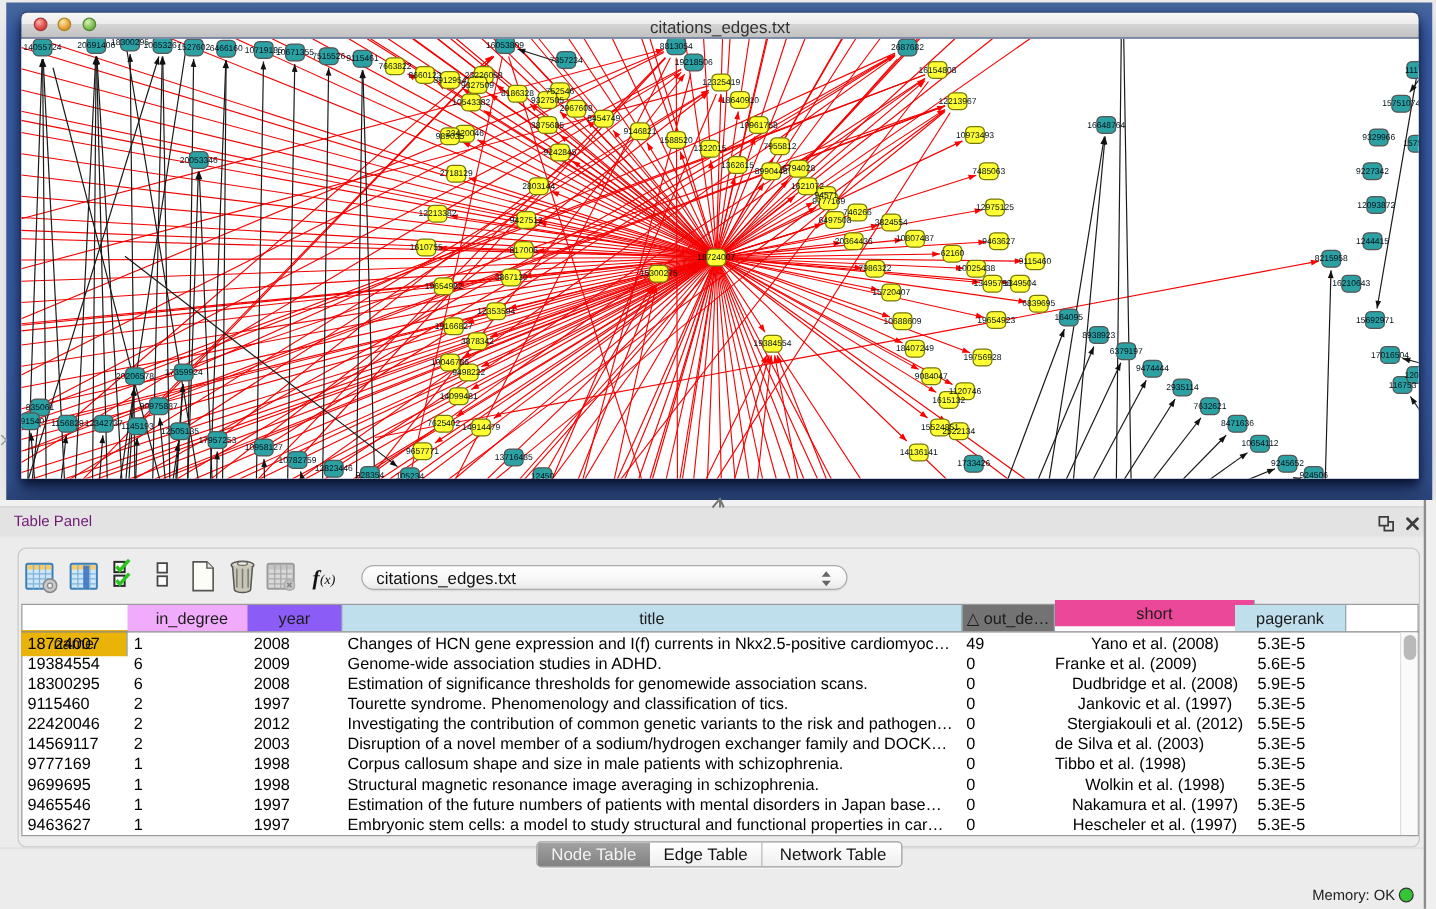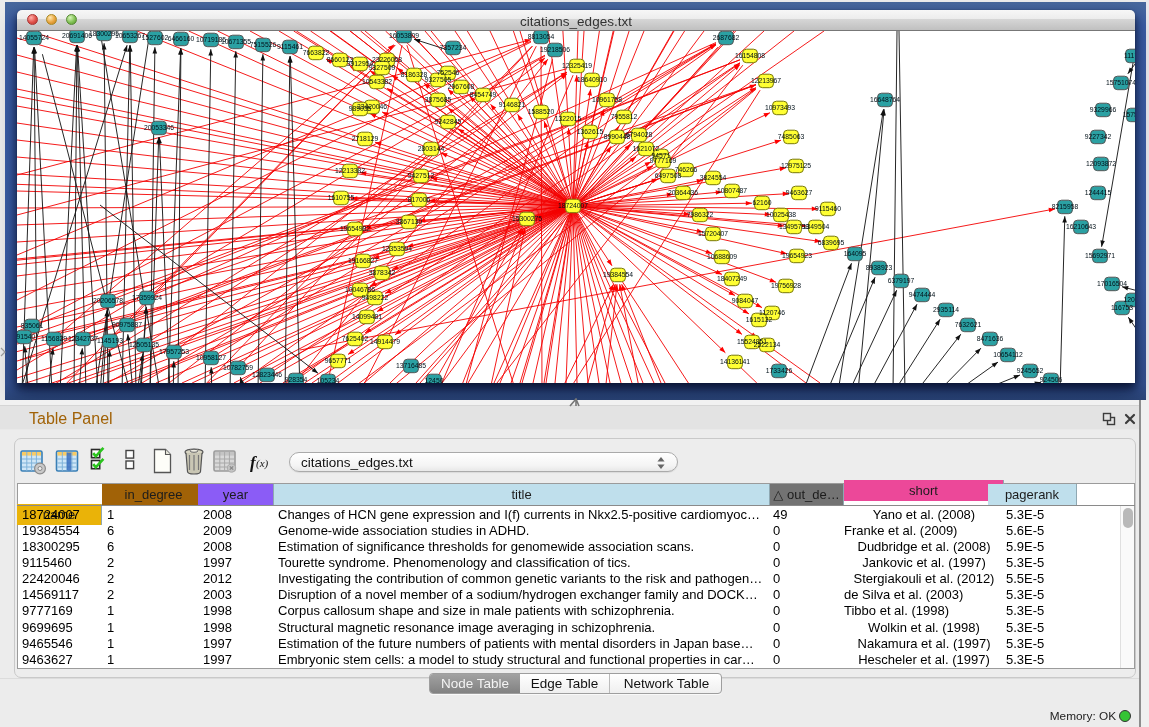--- a/index.html
+++ b/index.html
@@ -16,21 +16,21 @@
 .tl{position:absolute;top:15px;width:11px;height:11px;border-radius:50%;}
 #tlr{left:9.5px;background:radial-gradient(circle at 35% 30%,#ffb0aa,#e0514a 55%,#b33730);border:.5px solid #a33;}
 #tly{left:29px;background:radial-gradient(circle at 35% 30%,#ffe9b0,#e8a33d 55%,#c07c1d);border:.5px solid #a82;}
 #tlg{left:48.5px;background:radial-gradient(circle at 35% 30%,#d6f5b8,#82c155 55%,#55962c);border:.5px solid #583;}
 #wtitle{position:absolute;left:0;top:4px;width:1118px;text-align:center;font-size:13.5px;color:#333;}
 #canvas{position:absolute;left:17px;top:31px;width:1118px;height:352px;background:#fff;overflow:hidden;}
 
 #gap1{position:absolute;left:0;top:400px;width:1149px;height:5px;background:#f1f1f1}
 #tpbar{position:absolute;left:0;top:405px;width:1149px;height:25px;background:#e3e3e3;
  border-top:1px solid #d5d5d5;border-bottom:1px solid #e9e9e9;}
-#tpbar .t{position:absolute;left:29px;top:4px;font-size:16px;color:#a16207}
+#tpbar .t{position:absolute;left:11px;top:4px;font-size:12px;color:#701a75}
 #container{position:absolute;left:14px;top:438px;width:1122px;height:240px;background:#ededed;
  border:1px solid #c9c9c9;border-radius:7px;}
 #ddown{position:absolute;left:289px;top:452px;width:389px;height:20px;border:1px solid #aaa;border-radius:10px;
  background:linear-gradient(180deg,#fff,#f4f4f4 70%,#e8e8e8);box-shadow:0 1px 1px rgba(0,0,0,.08);}
 #ddown .t{position:absolute;left:11px;top:2px;font-size:13.5px;color:#111}
 
 #tbl{position:absolute;left:17px;top:483px;width:1118px;height:186px;background:#fff;border:1px solid #9b9b9b;}
 .hc{position:absolute;top:0;height:21px;background:#bfdfec;border-right:1px solid #8fa8b2;
  font-size:13px;color:#1c1c1c;text-align:center;line-height:21px;}
 .cell{position:absolute;font-size:13px;color:#000;white-space:nowrap;}
@@ -862,21 +862,21 @@
 </svg>
 <div id="ddown">
     <div class="t">citations_edges.txt</div>
 <svg class="abs" style="left:366px;top:3px" width="10" height="14" viewBox="0 0 10 14">
 <path d="M5 1 L8.6 5.4 L1.4 5.4 Z" fill="#666"></path>
       <path d="M5 13 L8.6 8.6 L1.4 8.6 Z" fill="#666"></path>
     </svg>
 </div>
 <div id="tbl"></div>
 <div class="hc" style="left:17px;top:504px;width:85px;background:#eab308;position:absolute">name</div>
-<div class="hc" style="left:102px;top:484px;width:104px;background:#a16207;position:absolute">in_degree</div>
+<div class="hc" style="left:102px;top:484px;width:104px;background:#f0abfc;position:absolute">in_degree</div>
 <div class="hc" style="left:198px;top:484px;width:76px;background:#8b5cf6;position:absolute">year</div>
 <div class="hc" style="left:274px;top:484px;width:496px;background:#bfdfec;position:absolute">title</div>
 <div class="hc" style="left:770px;top:484px;width:74px;background:#737373;position:absolute">△ out_de…</div>
 <div class="hc" style="left:844px;top:480px;width:160px;background:#ec4899;position:absolute">short</div>
 <div class="hc" style="left:988px;top:484px;width:89px;background:#bfdfec;position:absolute">pagerank</div>
 <div style="position:absolute;left:17px;top:505px;width:1118px;height:1px;background:#8a8a8a"></div>
 <div class="cell" style="left:22px;top:506.5px">18724007</div>
 <div class="cell" style="left:107px;top:506.5px">1</div>
 <div class="cell" style="left:203px;top:506.5px">2008</div>
 <div class="cell" style="left:278px;top:506.5px">Changes of HCN gene expression and I(f) currents in Nkx2.5‑positive cardiomyoc…</div>

